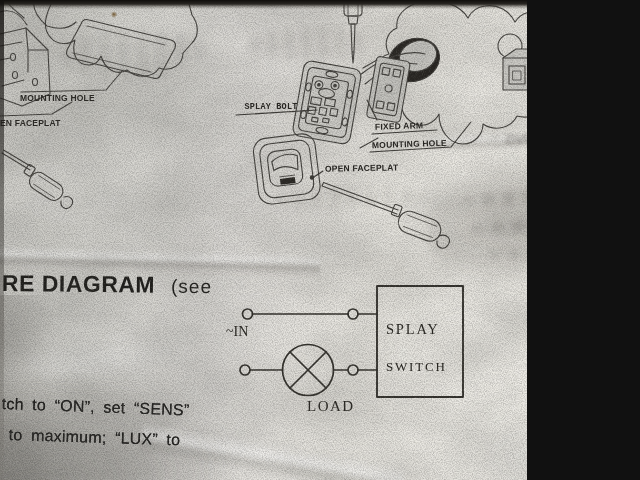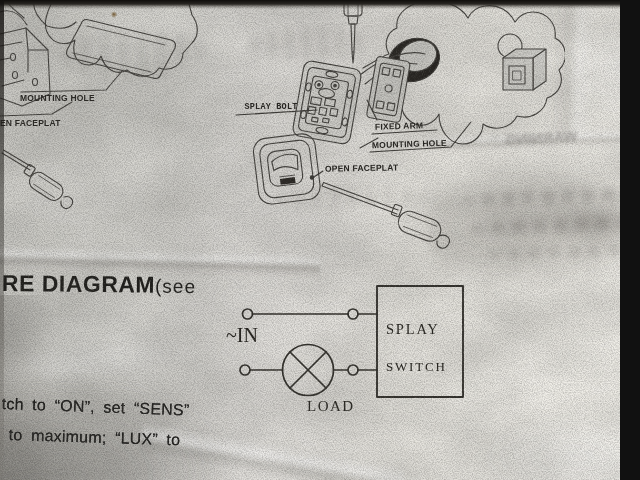--- a/index.html
+++ b/index.html
@@ -1,35 +1,35 @@
 <!DOCTYPE html>
 <html><head>
 <meta charset="utf-8">
 <style>
   html,body{margin:0;padding:0;background:#111;}
-  #stage{position:relative;width:620px;height:480px;overflow:hidden;
+  #stage{position:relative;width:527px;height:480px;overflow:hidden;
          font-family:"Liberation Sans",sans-serif;background:#d9d8d3;}
   
   .paper{position:absolute;inset:0;
     background:
       linear-gradient(100deg,#cfcec9 0%,#d7d6d1 22%,#e0deda 45%,#eae8e2 68%,#f2f0ea 88%,#f4f2ec 100%),
       #d9d8d3;}
   .shade{position:absolute;pointer-events:none;}
   .grain{position:absolute;inset:0;pointer-events:none;}
   
   .art{position:absolute;}
   .art path,.art rect,.art circle,.art ellipse,.art line,.art polyline
        {vector-effect:non-scaling-stroke;}
   
   .lbl{position:absolute;font:700 8.5px/1.15 "Liberation Sans",sans-serif;
        color:#262420;letter-spacing:.2px;white-space:nowrap;}
   .heading{position:absolute;left:2px;top:272px;transform:rotate(.6deg);
        transform-origin:left top;white-space:nowrap;color:#1f1e1b;}
   .heading .big{font:800 23px/1 "Liberation Sans",sans-serif;letter-spacing:.5px;}
-  .heading .paren{font:400 19px/1 "Liberation Sans",sans-serif;margin-left:0;letter-spacing:1px;}
+  .heading .paren{font:400 19px/1 "Liberation Sans",sans-serif;margin-left:16px;letter-spacing:1px;}
   .serifTxt{position:absolute;font-family:"Liberation Serif",serif;color:#26241f;white-space:nowrap;}
   .instr{position:absolute;font:400 16px/1 "Liberation Sans",sans-serif;color:#232220;
        white-space:nowrap;word-spacing:4px;letter-spacing:.2px;
        text-shadow:0 0 .5px rgba(35,34,32,.9);transform-origin:left top;}
   .bleed{position:absolute;pointer-events:none;}
   .bleed-text{position:absolute;font:700 15px/1 "Liberation Sans",sans-serif;
        color:rgba(104,100,96,.45);transform:scaleX(-1) rotate(3deg);
        filter:blur(1.6px);white-space:nowrap;}
   .smudge{position:absolute;pointer-events:none;border-radius:45%;}
 </style>
@@ -201,21 +201,21 @@
     <rect x="157" y="8" width="86" height="111" stroke-width="1.9"></rect>
     <circle cx="25" cy="92" r="5"></circle>
     <line x1="30" y1="92" x2="62.5" y2="92"></line>
     <circle cx="88" cy="92" r="25.5"></circle>
     <line x1="70" y1="74" x2="106" y2="110"></line>
     <line x1="70" y1="110" x2="106" y2="74"></line>
     <line x1="113.5" y1="92" x2="128" y2="92"></line>
     <circle cx="133" cy="92" r="5"></circle>
     <line x1="138" y1="92" x2="157" y2="92"></line>
   </svg>
-  <span class="serifTxt" style="left:226px;top:324px;font-size:20px;">~IN</span>
+  <span class="serifTxt" style="left:226px;top:324px;font-size:14px;">~IN</span>
   <span class="serifTxt" style="left:307px;top:398px;font-size:15px;letter-spacing:1.5px;">LOAD</span>
   <span class="serifTxt" style="left:386px;top:321px;font-size:14.5px;letter-spacing:1.8px;">SPLAY</span>
   <span class="serifTxt" style="left:386px;top:359px;font-size:13px;letter-spacing:1.8px;">SWITCH</span>
 
   <span class="instr" style="left:2px;top:396px;transform:rotate(2deg);">tch to “ON”, set “SENS”</span>
   <span class="instr" style="left:9px;top:427px;transform:rotate(1.8deg);">to maximum; “LUX” to</span>
 
   <div class="shade" style="left:111px;top:11px;width:6px;height:7px;border-radius:50%;background:radial-gradient(circle,#7d6136,rgba(125,97,54,0) 75%);"></div>
 
   <svg class="grain" width="640" height="480">

